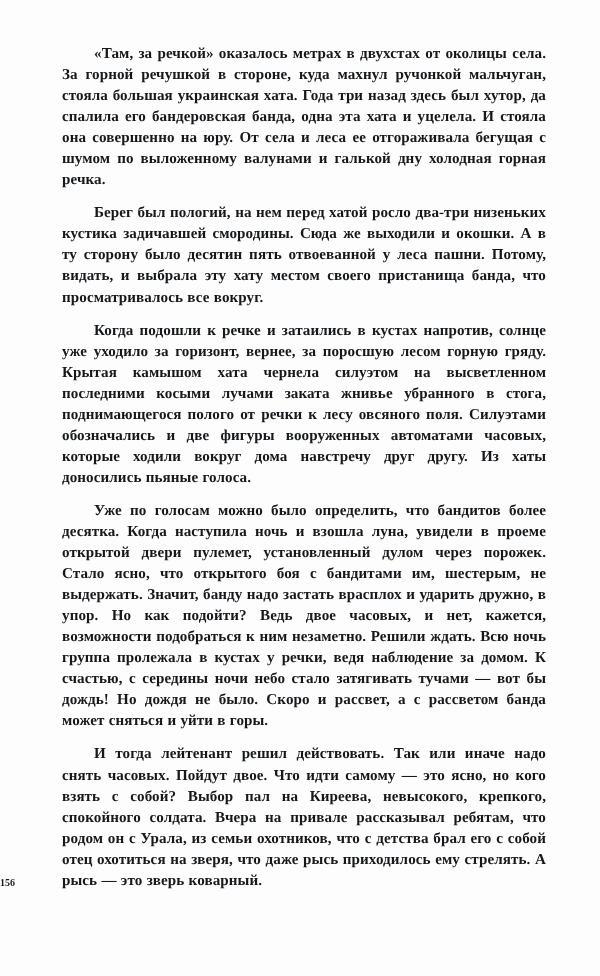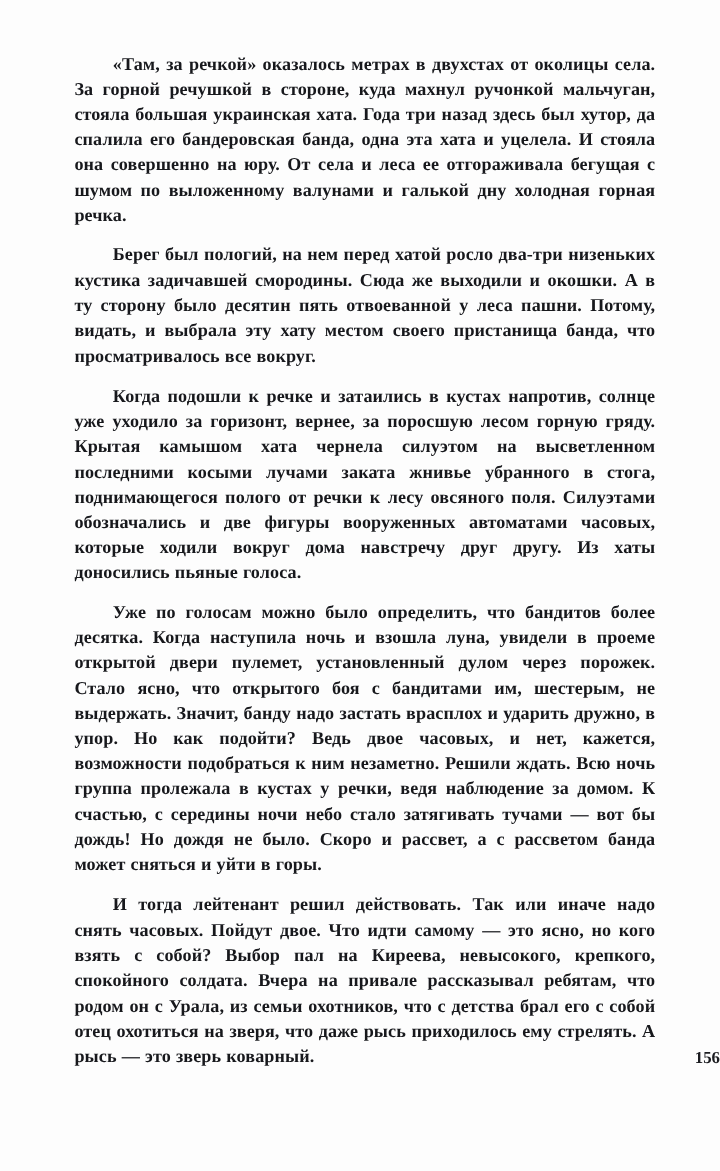--- a/index.html
+++ b/index.html
@@ -47,22 +47,22 @@
 
   .para + .para {
     margin-top: 12px;
   }
 
   .page-number {
     position: absolute;
     left: 0;
     top: 874px;
     width: 600px;
-    text-align: right;
-    font-size: 14px;
+    text-align: left;
+    font-size: 10px;
     font-weight: 600;
     line-height: 18px;
     color: #1b1c20;
     font-family: "Liberation Serif", "DejaVu Serif", serif;
   }
 </style>
 </head>
 <body>
 
 <div class="page">

